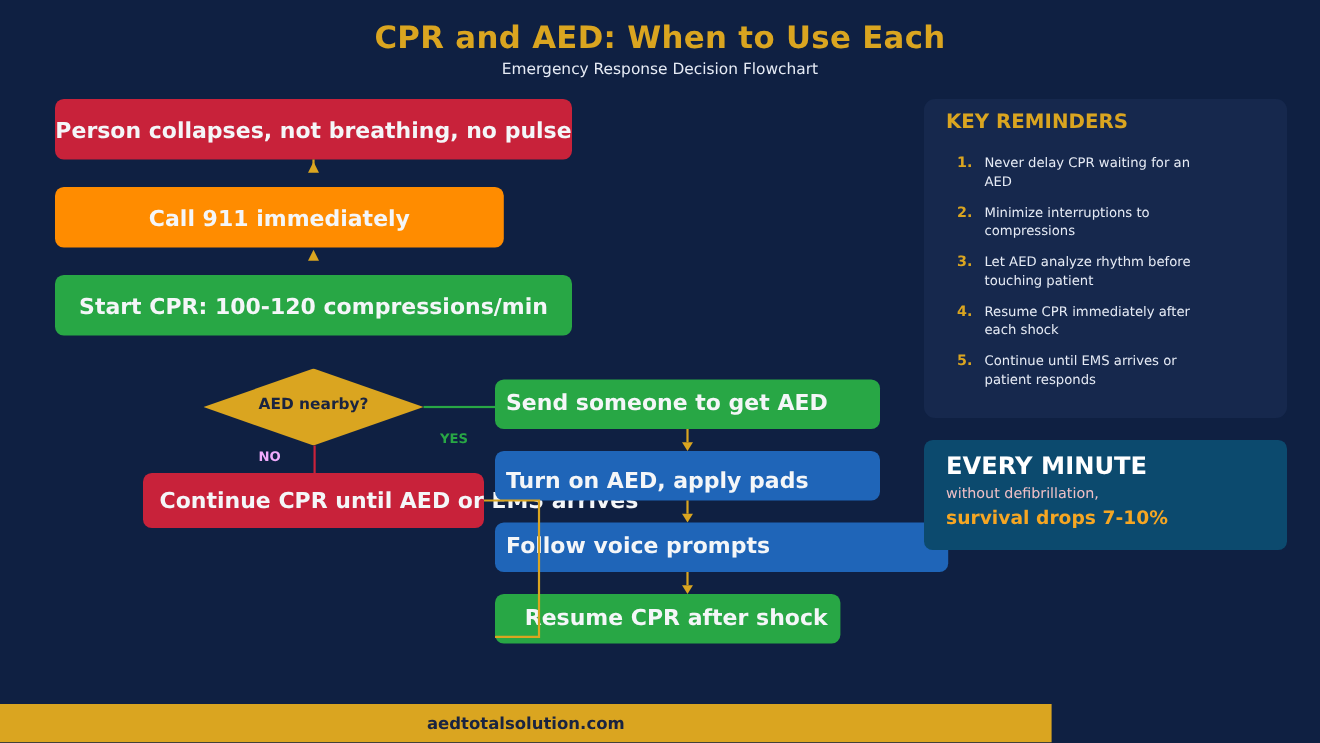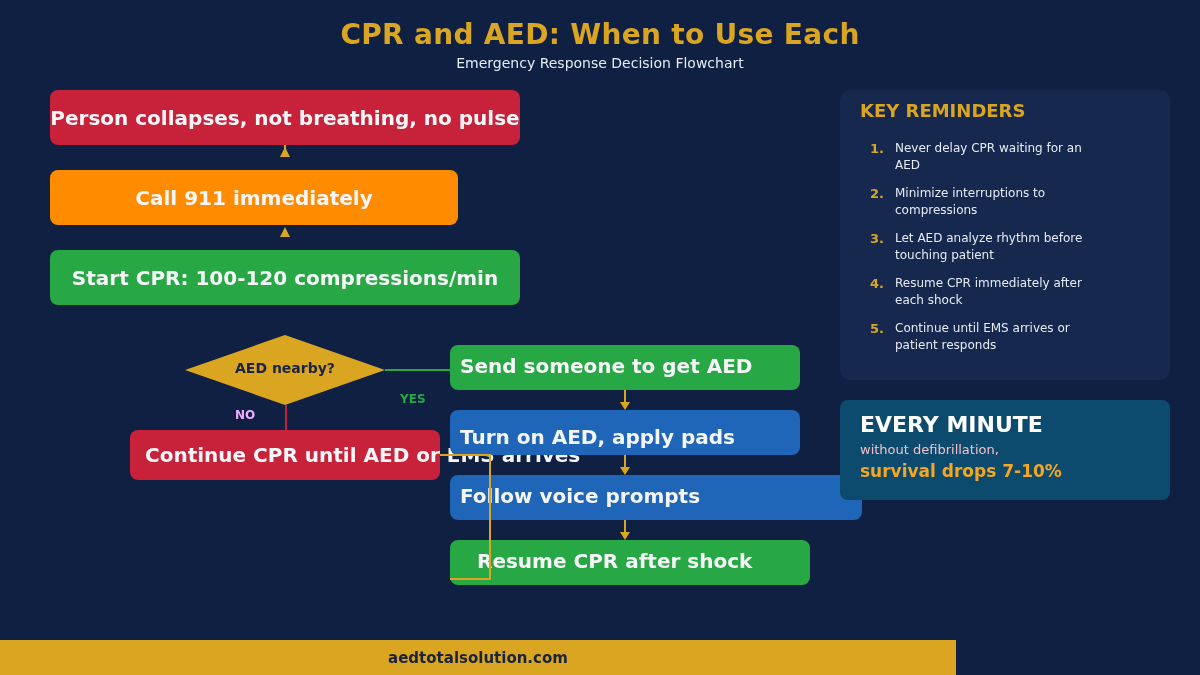--- a/index.html
+++ b/index.html
@@ -128,21 +128,21 @@
 </div>
 <div class="vline" style="left:624px;top:455px;height:12px;background:#daa520;"></div>
 <div class="arrow-down" style="left:620px;top:467px;"></div>
 
 <div class="box blue left" style="left:450px;top:475px;width:412px;height:45px;">
   <span>Follow voice prompts</span>
 </div>
 <div class="vline" style="left:624px;top:520px;height:12px;background:#daa520;"></div>
 <div class="arrow-down" style="left:620px;top:532px;"></div>
 
-<div class="box green left" style="left:450px;top:540px;width:360px;height:45px;padding-left:27px;">
+<div class="box green left" style="left:450px;top:540px;width:314px;height:45px;padding-left:27px;">
   <span>Resume CPR after shock</span>
 </div>
 
 <svg style="position:absolute;left:0;top:0;pointer-events:none;" width="1200" height="675">
   <polyline points="440,455 490,455 490,579 450,579" fill="none" stroke="#daa520" stroke-width="2"></polyline>
 </svg>
 
 <div class="panel">
   <div class="panel-title">KEY REMINDERS</div>
   <div class="reminder" style="top:50px;">

